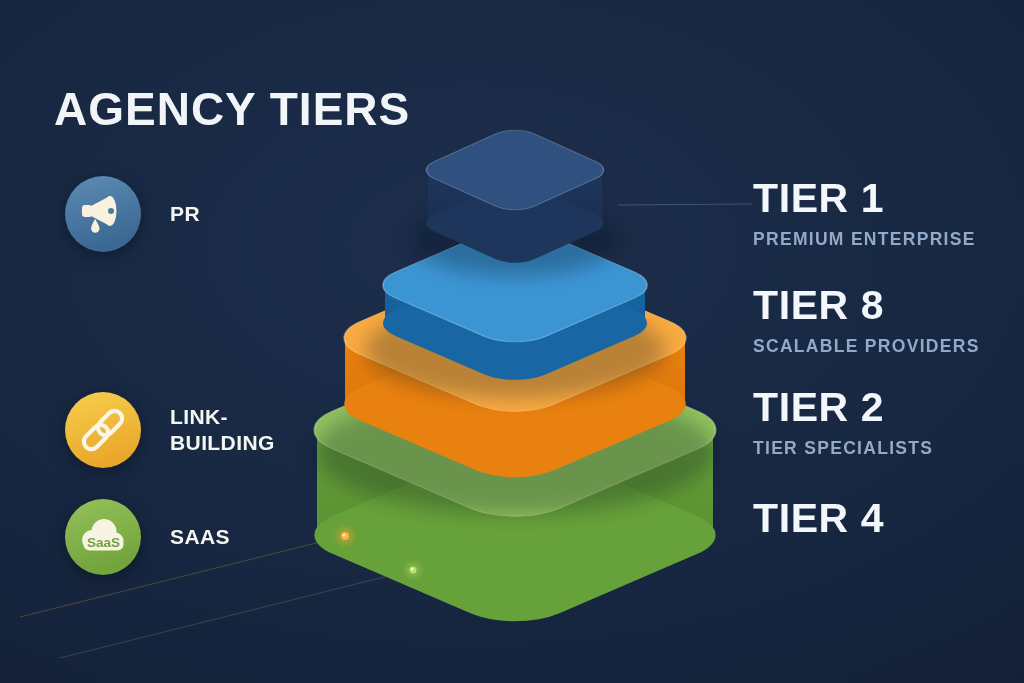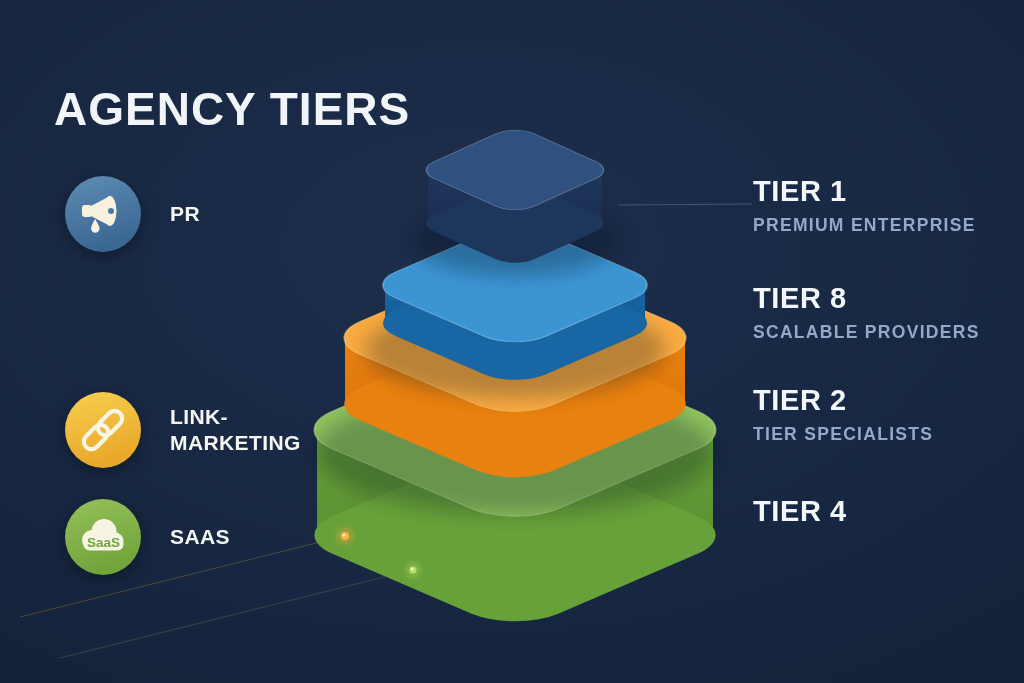--- a/index.html
+++ b/index.html
@@ -13,21 +13,21 @@
     font-size:46px;font-weight:800;letter-spacing:1px;color:#f2f5f8;
   }
   .side-item{position:absolute;left:64px;display:flex;align-items:center;gap:28px;}
   .badge{width:78px;height:78px;display:block;filter:drop-shadow(0 4px 8px rgba(0,0,0,0.35));}
   .side-label{
     font-size:21px;font-weight:800;letter-spacing:0.4px;color:#f4f6f1;
     line-height:1.22;white-space:pre-line;
   }
   .pyr{position:absolute;left:0;top:0;width:1024px;height:683px;}
   .tier-entry{position:absolute;left:753px;}
-  .tier-name{font-size:29px;font-weight:800;letter-spacing:0.6px;color:#f3f6fa;}
+  .tier-name{font-size:41px;font-weight:800;letter-spacing:0.6px;color:#f3f6fa;}
   .tier-desc{margin-top:7px;font-size:17.5px;font-weight:700;letter-spacing:1.3px;color:#93a9c9;}
 </style>
 </head>
 <body>
 
 <div class="stage">
 
   <div class="title">AGENCY TIERS</div>
 
   <svg class="pyr" viewBox="0 0 1024 683" aria-hidden="true">
@@ -145,21 +145,21 @@
         <stop offset="1" stop-color="#e9a72b"></stop>
       </linearGradient>
         </defs>
       <circle cx="39" cy="39" r="38" fill="url(#icg2)"></circle>
       <g stroke="#faf5e6" stroke-width="4.2" fill="none">
         <rect x="-7.5" y="-14" width="15" height="28" rx="7.5" transform="translate(32,46) rotate(45)"></rect>
         <rect x="-7.5" y="-14" width="15" height="28" rx="7.5" transform="translate(46,32) rotate(45)"></rect>
       </g>
     </svg>
     <div class="side-label">LINK-
-MARKETING</div>
+BUILDING</div>
   </div>
 
   <div class="side-item" style="top:498px">
     <svg class="badge" viewBox="0 0 78 78">
       <defs>
           <linearGradient id="icg3" x1="0" y1="0" x2="0.3" y2="1">
         <stop offset="0" stop-color="#95c159"></stop>
         <stop offset="1" stop-color="#72a43c"></stop>
       </linearGradient>
         </defs>

